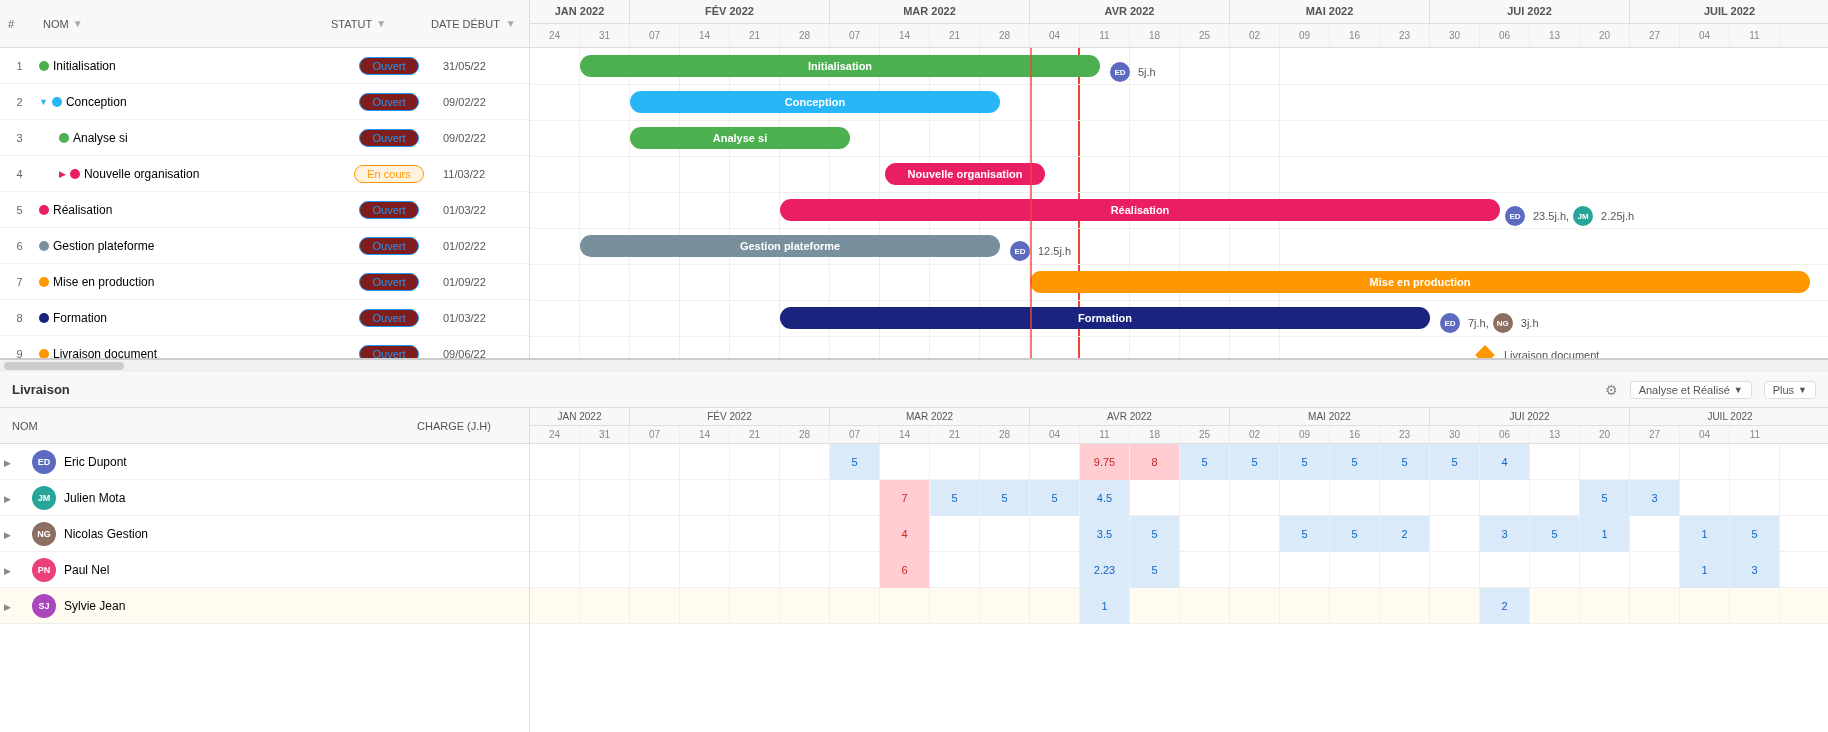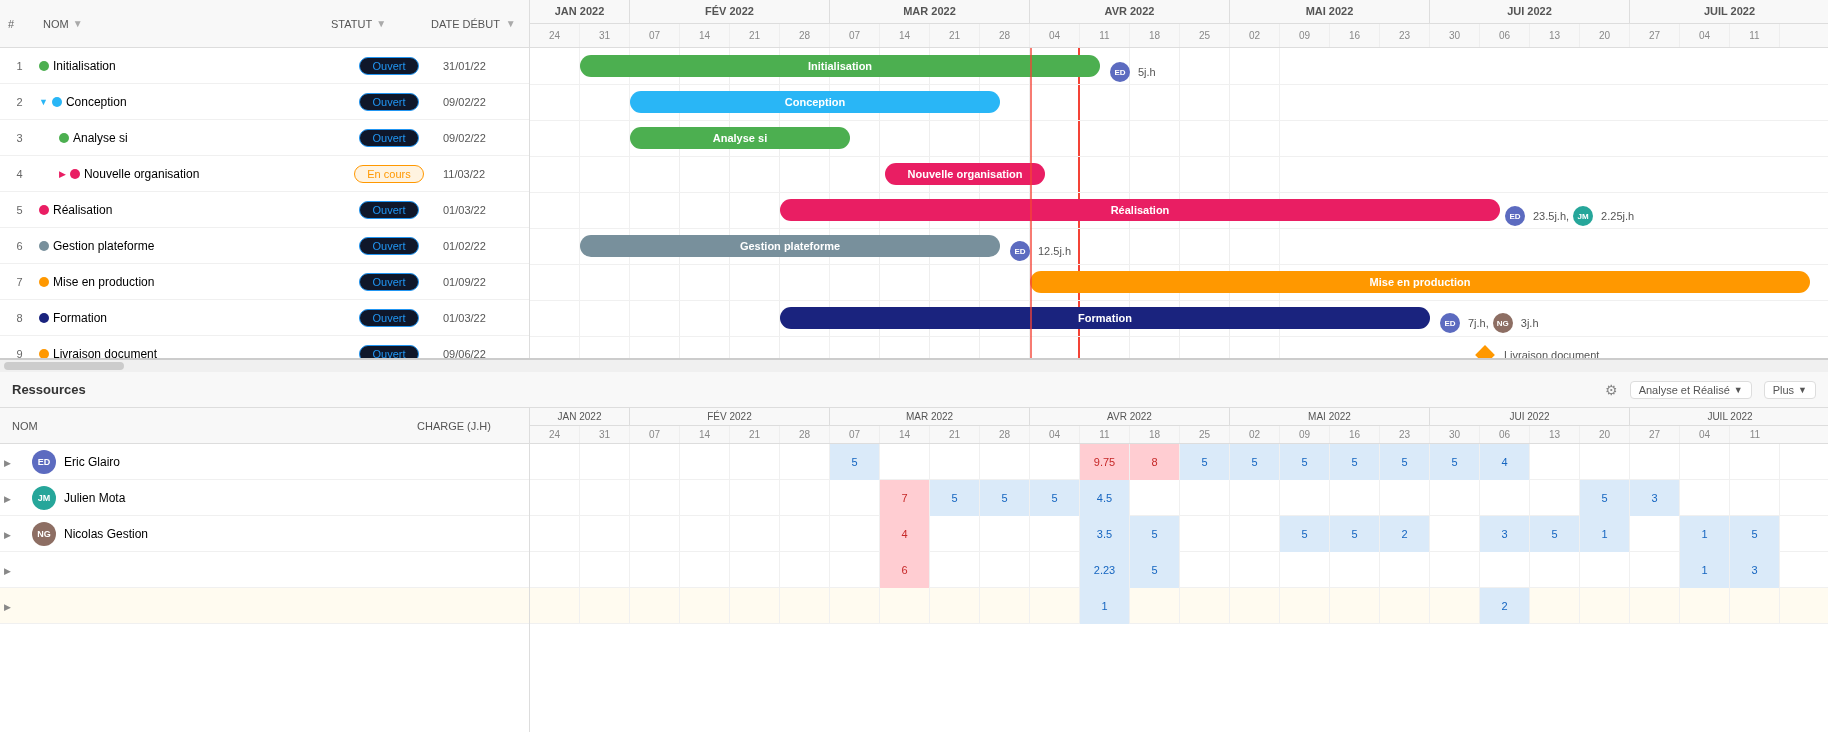--- a/index.html
+++ b/index.html
@@ -24,21 +24,21 @@
     
     .gantt-body { display: flex; flex: 1; overflow: hidden; }
     .gantt-left { min-width: 530px; border-right: 1px solid #ddd; overflow: hidden; }
     .gantt-right { flex: 1; overflow: hidden; position: relative; }
     .gantt-row { display: flex; align-items: center; height: 36px; border-bottom: 1px solid #f0f0f0; }
     .col-num-cell { width: 35px; text-align: center; color: #666; font-size: 11px; padding-left: 4px; }
     .col-nom-cell { flex: 1; display: flex; align-items: center; gap: 4px; padding-left: 4px; font-size: 12px; }
     .col-statut-cell { width: 100px; display: flex; align-items: center; justify-content: center; }
     .col-date-cell { width: 90px; font-size: 11px; color: #555; padding-left: 4px; }
     .status-badge { border-radius: 12px; padding: 2px 12px; font-size: 11px; border: 1px solid; }
-    .status-ouvert { background: #0f172a; color: #2196F3; border-color: #2196F3; }
+    .status-ouvert { background: #7f1d1d; color: #2196F3; border-color: #2196F3; }
     .status-encours { background: #fff3e0; color: #FF9800; border-color: #FF9800; }
     .dot { width: 10px; height: 10px; border-radius: 50%; display: inline-block; flex-shrink: 0; }
     .gantt-bar { position: absolute; height: 22px; border-radius: 11px; display: flex; align-items: center; justify-content: center; font-size: 11px; color: #fff; font-weight: bold; top: 7px; }
     .bar-label { white-space: nowrap; overflow: hidden; text-overflow: ellipsis; padding: 0 8px; }
 
     .today-line { position: absolute; top: 0; bottom: 0; width: 2px; background: #f44336; z-index: 10; opacity: 0.7; }
 
     
     .resource-section { display: flex; flex-direction: column; flex: 1; }
     .resource-header-bar { display: flex; align-items: center; height: 36px; background: #f8f8f8; border-bottom: 1px solid #ddd; padding: 0 12px; gap: 12px; }
@@ -140,21 +140,21 @@
 
         <div class="gantt-row">
           <div class="col-num-cell">1</div>
           <div class="col-nom-cell">
             <span class="dot" style="background:#4CAF50;"></span>
             <span>Initialisation</span>
           </div>
           <div class="col-statut-cell">
             <span class="status-badge status-ouvert">Ouvert</span>
           </div>
-          <div class="col-date-cell">31/01/22</div>
+          <div class="col-date-cell">31/05/22</div>
         </div>
 
         <div class="gantt-row">
           <div class="col-num-cell">2</div>
           <div class="col-nom-cell">
             <span style="font-size:9px; color:#29B6F6;">▼</span>
             <span class="dot" style="background:#29B6F6;"></span>
             <span>Conception</span>
           </div>
           <div class="col-statut-cell">
@@ -340,21 +340,21 @@
     </div>
   </div>
 
   <div class="scrollbar-h">
     <div class="scrollbar-thumb"></div>
   </div>
 
   <div class="resource-section">
 
     <div class="resource-header-bar">
-      <span class="res-title">Ressources</span>
+      <span class="res-title">Livraison</span>
       <div style="flex:1;"></div>
       <span style="font-size:14px; color:#888;">⚙</span>
       <button class="filter-btn">
         <span>Analyse et Réalisé</span>
         <span style="font-size:9px;">▼</span>
       </button>
       <button class="filter-btn">
         <span>Plus</span>
         <span style="font-size:9px;">▼</span>
       </button>
@@ -408,21 +408,21 @@
       </div>
     </div>
 
     <div class="resource-body">
       <div class="res-left">
 
         <div class="res-row">
           <div style="width:16px; padding-left:4px;"><span style="font-size:9px; color:#888;">▶</span></div>
           <div class="res-name-cell">
             <div class="avatar" style="background:#5C6BC0;">ED</div>
-            <span>Eric Glairo</span>
+            <span>Eric Dupont</span>
           </div>
           <div class="res-charge-cell"></div>
         </div>
 
         <div class="res-row">
           <div style="width:16px; padding-left:4px;"><span style="font-size:9px; color:#888;">▶</span></div>
           <div class="res-name-cell">
             <div class="avatar" style="background:#26A69A;">JM</div>
             <span>Julien Mota</span>
           </div>
@@ -433,25 +433,33 @@
           <div style="width:16px; padding-left:4px;"><span style="font-size:9px; color:#888;">▶</span></div>
           <div class="res-name-cell">
             <div class="avatar" style="background:#8D6E63;">NG</div>
             <span>Nicolas Gestion</span>
           </div>
           <div class="res-charge-cell"></div>
         </div>
 
         <div class="res-row">
           <div style="width:16px; padding-left:4px;"><span style="font-size:9px; color:#888;">▶</span></div>
+          <div class="res-name-cell">
+            <div class="avatar" style="background:#EC407A;">PN</div>
+            <span>Paul Nel</span>
+          </div>
           <div class="res-charge-cell"></div>
         </div>
 
         <div class="res-row" style="background:#fffbf0;">
           <div style="width:16px; padding-left:4px;"><span style="font-size:9px; color:#888;">▶</span></div>
+          <div class="res-name-cell">
+            <div class="avatar" style="background:#AB47BC;">SJ</div>
+            <span>Sylvie Jean</span>
+          </div>
           <div class="res-charge-cell"></div>
         </div>
       </div>
 
       <div class="res-right">
 
         <div class="res-timeline-row">
           <div class="res-week-cell"></div>
           <div class="res-week-cell"></div>
           <div class="res-week-cell"></div>

